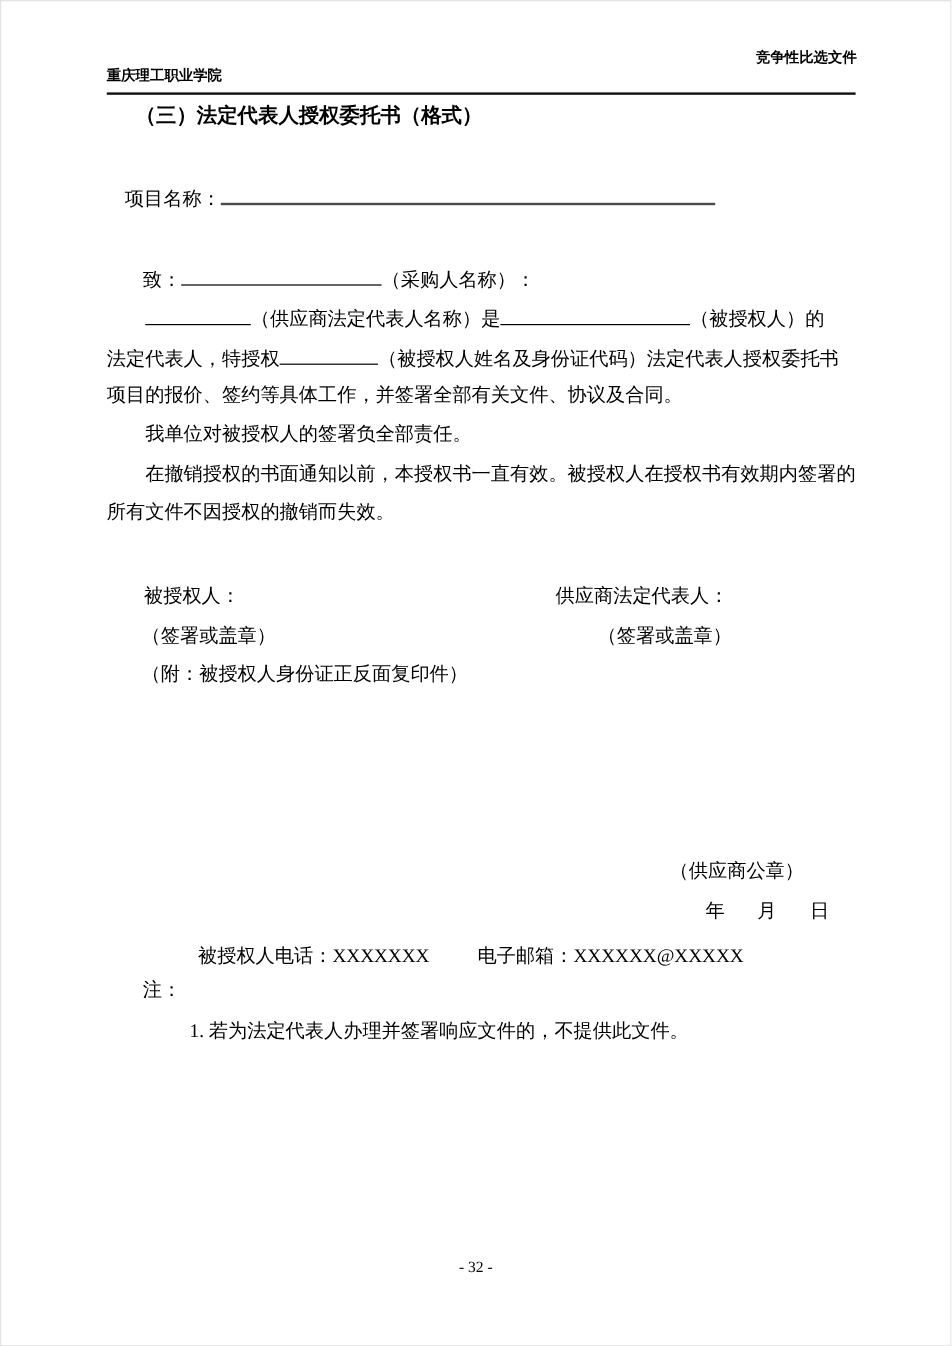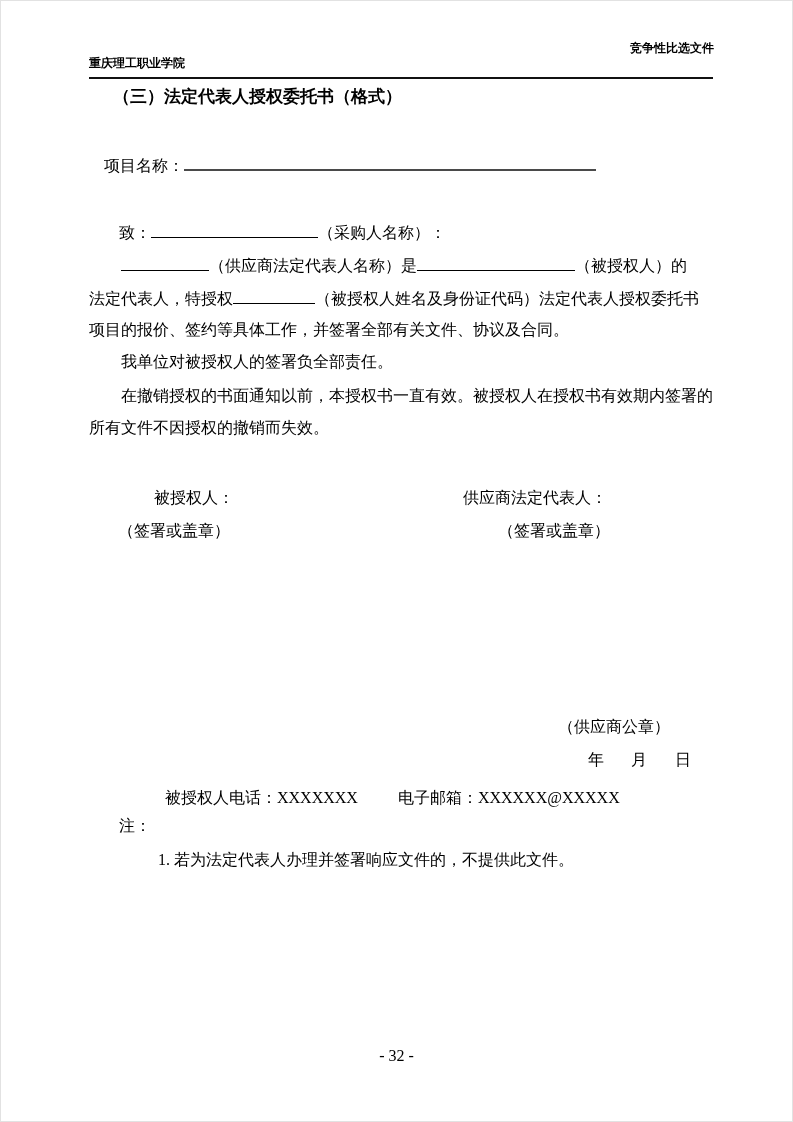--- a/index.html
+++ b/index.html
@@ -22,21 +22,21 @@
   .rule  { position: absolute; left: 88px; top: 76px; width: 624px; border-top: 2px solid #111; }
   .section-title { font-weight: bold; font-size: 17px; }
   .blank {
     display: inline-block;
     height: 15px;
     border-bottom: 1px solid #000;
     vertical-align: baseline;
   }
   .blank-thick { border-bottom: 2px solid #4a4a4a; }
   .gap { display: inline-block; height: 1px; }
-  .footer { left: 0; right: 0; text-align: center; font-size: 16px; }
+  .footer { left: 0; right: 0; text-align: center; font-size: 13px; }
 </style>
 </head>
 <body>
 
 <div class="page">
 
   <div class="abs sans hdr" style="left:88px; top:53px;">重庆理工职业学院</div>
   <div class="abs sans hdr" style="right:78px; top:38px;">竞争性比选文件</div>
   <div class="rule"></div>
 
@@ -51,31 +51,32 @@
   </div>
 
   <div class="abs serif" style="left:120px; top:254px;">
     <span class="blank" style="width:88px;"></span><span>（供应商法定代表人名称）是</span><span class="blank" style="width:158px;"></span><span>（被授权人）的</span>
   </div>
   <div class="abs serif" style="left:88px; top:287px;">
     <span>法定代表人，特授权</span><span class="blank" style="width:82px;"></span><span>（被授权人姓名及身份证代码）法定代表人授权委托书</span>
   </div>
   <div class="abs serif" style="left:88px; top:319px;">项目的报价、签约等具体工作，并签署全部有关文件、协议及合同。</div>
 
-  <div class="abs serif" style="left:120px; top:352px;font-family:Liberation Mono, monospace;">我单位对被授权人的签署负全部责任。</div>
+  <div class="abs serif" style="left:120px; top:352px;">我单位对被授权人的签署负全部责任。</div>
 
   <div class="abs serif" style="left:88px; top:417px;">所有文件不因授权的撤销而失效。</div>
   <div class="abs serif" style="left:120px; top:385px;">在撤销授权的书面通知以前，本授权书一直有效。被授权人在授权书有效期内签署的</div>
 
-  <div class="abs serif" style="left:119px; top:487px;margin-left:34px;">被授权人：</div>
+  <div class="abs serif" style="left:119px; top:487px;">被授权人：</div>
   <div class="abs serif" style="left:462px; top:487px;">供应商法定代表人：</div>
 
   <div class="abs serif" style="left:117px; top:520px;">（签署或盖章）</div>
   <div class="abs serif" style="left:497px; top:520px;">（签署或盖章）</div>
 
+  <div class="abs serif" style="left:117px; top:552px;">（附：被授权人身份证正反面复印件）</div>
 
   <div class="abs serif" style="left:557px; top:716px;">（供应商公章）</div>
   <div class="abs serif" style="left:587px; top:749px;">
     <span>年</span><span class="gap" style="width:27px;"></span><span>月</span><span class="gap" style="width:28px;"></span><span>日</span>
   </div>
 
   <div class="abs serif" style="left:118px; top:787px;margin-left:46px;">
     <span>被授权人电话：</span><span>XXXXXXX</span><span class="gap" style="width:40px;"></span><span>电子邮箱：</span><span>XXXXXX@XXXXX</span>
   </div>
 

